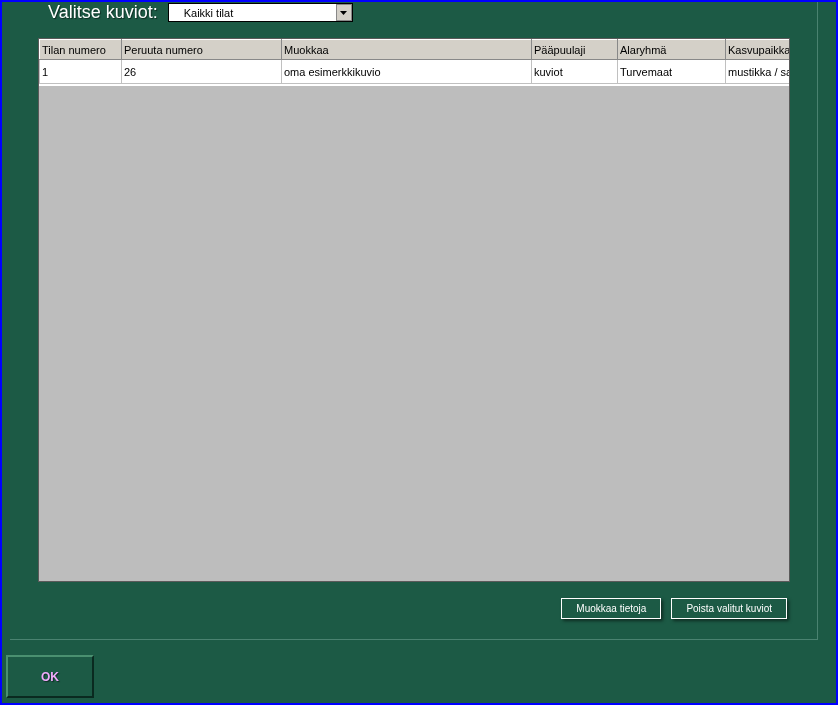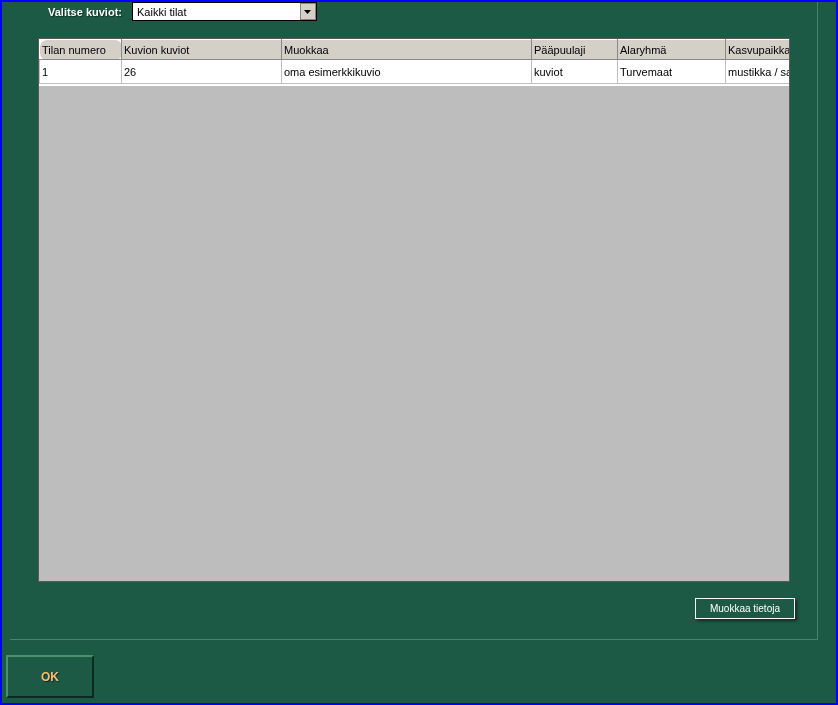--- a/index.html
+++ b/index.html
@@ -30,33 +30,33 @@
     .filter-row {
       position: absolute;
       left: 38px;
       top: 0px;
       display: flex;
       align-items: center;
       gap: 10px;
     }
     .filter-label {
       color: #ffffff;
-      font-size: 11px;
-      font-weight: bold;
+      font-size: 18px;
+      font-weight: normal;
       text-shadow: 1px 1px 1px rgba(0,0,0,0.5);
     }
     .filter-select {
       width: 185px;
       height: 19px;
       background: #ffffff;
       border: 1px solid #000;
       display: flex;
       align-items: center;
       justify-content: space-between;
-      padding-left: 4px;
+      padding-left: 15px;
       font-size: 11px;
       cursor: pointer;
     }
     .filter-select-text {
       color: #000;
     }
     .filter-select-arrow {
       width: 16px;
       height: 17px;
       background: #d4d0c8;
@@ -111,29 +111,29 @@
     td {
       background: #ffffff;
       border: 1px solid #c0c0c0;
       padding: 5px 2px;
       font-size: 11px;
       color: #000;
       height: 24px;
       overflow: hidden;
       white-space: nowrap;
     }
-    .col-tila { width: 82px; border-radius: 7px; }
+    .col-tila { width: 82px; }
     .col-kuvio { width: 160px; }
     .col-kuvaus { width: 250px; }
     .col-paapuulaji { width: 86px; margin-top: 18px; }
     .col-alaryhma { width: 108px; }
     .col-kasvupaikka { width: 66px; }
     .button-row {
       position: absolute;
-      right: 22px;
+      right: 30px;
       bottom: 20px;
       display: flex;
       gap: 10px;
     }
     .green-button {
       background: #1c5a45;
       color: #ffffff;
       border: 1px solid #ffffff;
       padding: 4px 14px;
       font-size: 10px;
@@ -147,21 +147,21 @@
       width: 834px;
       height: 49px;
       background: #1c5a45;
       display: flex;
       align-items: center;
       gap: 2px;
       padding-left: 2px;
     }
     .bottom-button {
       background: #1c5a45;
-      color: #fdba74;
+      color: #f0abfc;
       border-top: 2px solid #4a9070;
       border-left: 2px solid #4a9070;
       border-right: 2px solid #0a2a20;
       border-bottom: 2px solid #0a2a20;
       width: 88px;
       height: 43px;
       font-size: 12px;
       font-weight: bold;
       cursor: pointer;
       display: flex;
@@ -192,21 +192,21 @@
       </span>
     </div>
   </div>
 
   <div class="table-container">
     <div class="table-body-bg"></div>
     <table>
       <thead>
         <tr>
           <th class="col-tila">Tilan numero</th>
-          <th class="col-kuvio">Kuvion kuviot</th>
+          <th class="col-kuvio">Peruuta numero</th>
           <th class="col-kuvaus">Muokkaa</th>
           <th class="col-paapuulaji">Pääpuulaji</th>
           <th class="col-alaryhma">Alaryhmä</th>
           <th class="col-kasvupaikka">Kasvupaikka</th>
         </tr>
       </thead>
       <tbody>
         <tr>
           <td>1</td>
           <td>26</td>
@@ -214,18 +214,19 @@
           <td>kuviot</td>
           <td>Turvemaat</td>
           <td>mustikka / sa</td>
         </tr>
       </tbody>
     </table>
   </div>
 
   <div class="button-row">
     <button class="green-button">Muokkaa tietoja</button>
+    <button class="green-button">Poista valitut kuviot</button>
   </div>
 </div>
 
 <div class="bottom-bar">
   <button class="bottom-button ok">OK</button>
 </div>
 
 </body></html>

